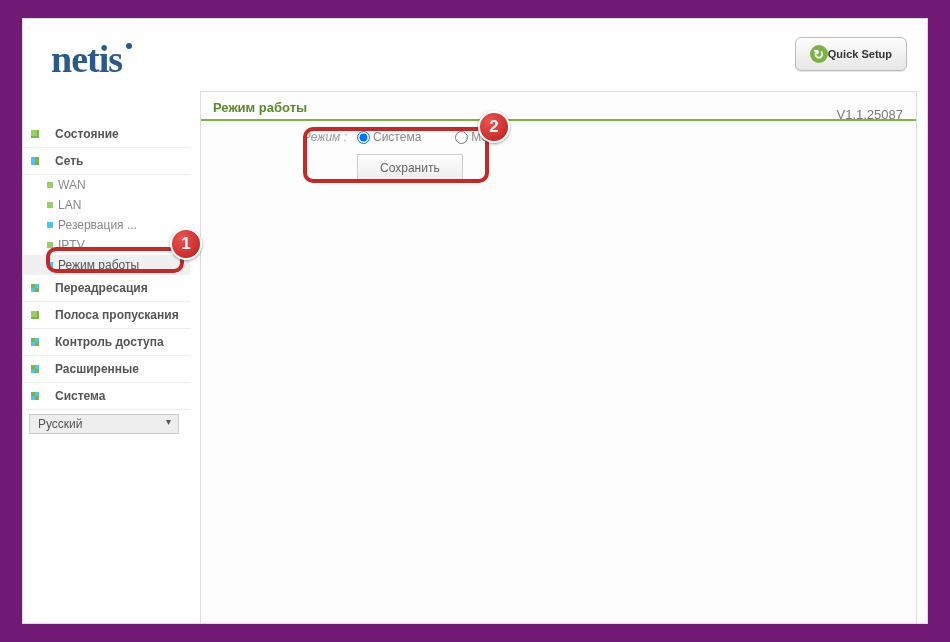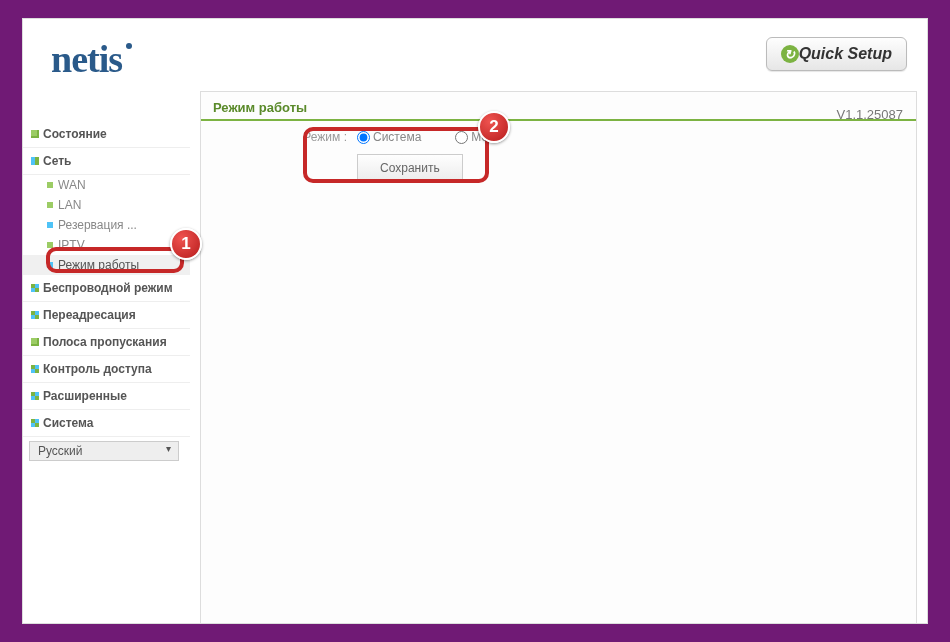--- a/index.html
+++ b/index.html
@@ -52,26 +52,25 @@
       background: #2a5a8a;
       border-radius: 50%;
     }
     .quick-setup-btn {
       display: inline-flex;
       align-items: center;
       padding: 7px 14px;
       background: linear-gradient(#fefefe, #e6e6e6);
       border: 1px solid #bbb;
       border-radius: 6px;
-      font-size: 16px;
+      font-size: 11px;
       font-weight: bold;
       color: #333;
       cursor: pointer;
       box-shadow: 0 1px 1px rgba(0,0,0,0.1);
-      font-style: italic;
     }
     .quick-setup-btn .qs-icon {
       width: 18px;
       height: 18px;
       background: #7cb342;
       border-radius: 50%;
       position: relative;
       display: flex;
       align-items: center;
       justify-content: center;
@@ -90,21 +89,21 @@
     }
     
     .sidebar {
       width: 167px;
       background: #fff;
       flex-shrink: 0;
     }
     .menu-item {
       display: flex;
       align-items: center;
-      gap: 4px;
+      gap: 16px;
       padding: 6px 4px 6px 8px;
       font-size: 12px;
       font-weight: bold;
       color: #555;
       cursor: pointer;
       border-bottom: 1px solid #eee;
     }
     .bullet {
       width: 8px;
       height: 8px;
@@ -193,20 +192,21 @@
       align-items: center;
       gap: 10px;
       font-size: 12px;
       color: #888;
       padding: 3px 0;
     }
     .form-label {
       width: 56px;
       text-align: right;
       color: #999;
+      font-style: italic;
     }
     .radio-opt {
       display: inline-flex;
       align-items: center;
       gap: 3px;
       margin-right: 24px;
       color: #888;
     }
     .radio-opt input { margin: 0; }
     .save-btn {
@@ -301,24 +301,20 @@
           <span class="sub-bullet blue"></span>
           <span>Резервация ...</span>
         </div>
         <div class="sub-item">
           <span class="sub-bullet green"></span>
           <span>IPTV</span>
         </div>
         <div class="sub-item active">
           <span class="sub-bullet blue"></span>
           <span>Режим работы</span>
-        </div>
-        <div class="menu-item">
-          <span class="bullet quad"></span>
-          <span>Беспроводной режим</span>
         </div>
         <div class="menu-item">
           <span class="bullet quad"></span>
           <span>Переадресация</span>
         </div>
         <div class="menu-item">
           <span class="bullet green"></span>
           <span>Полоса пропускания</span>
         </div>
         <div class="menu-item">

